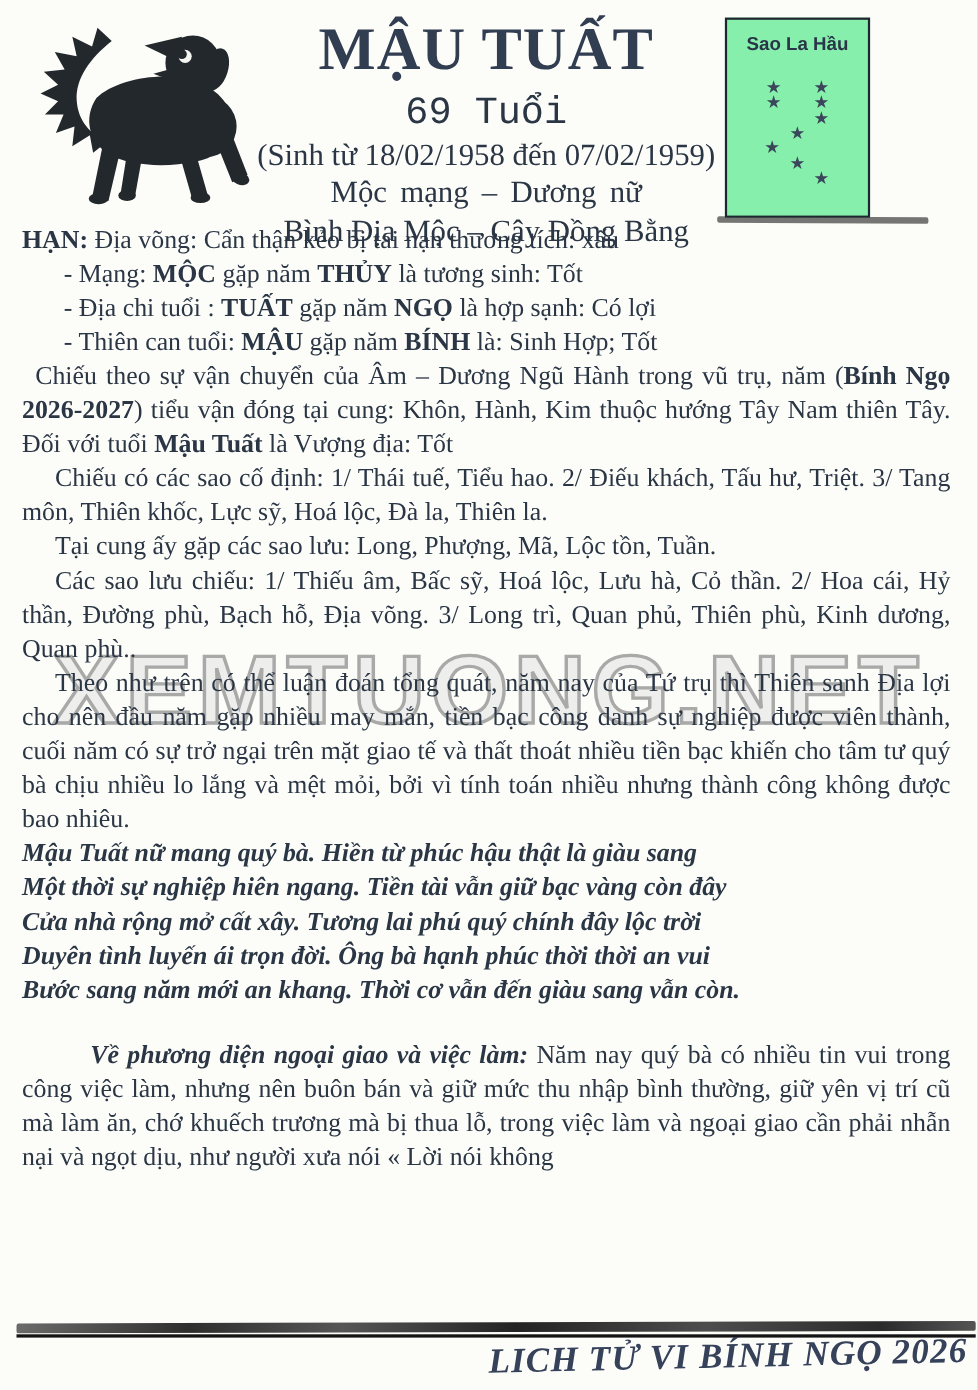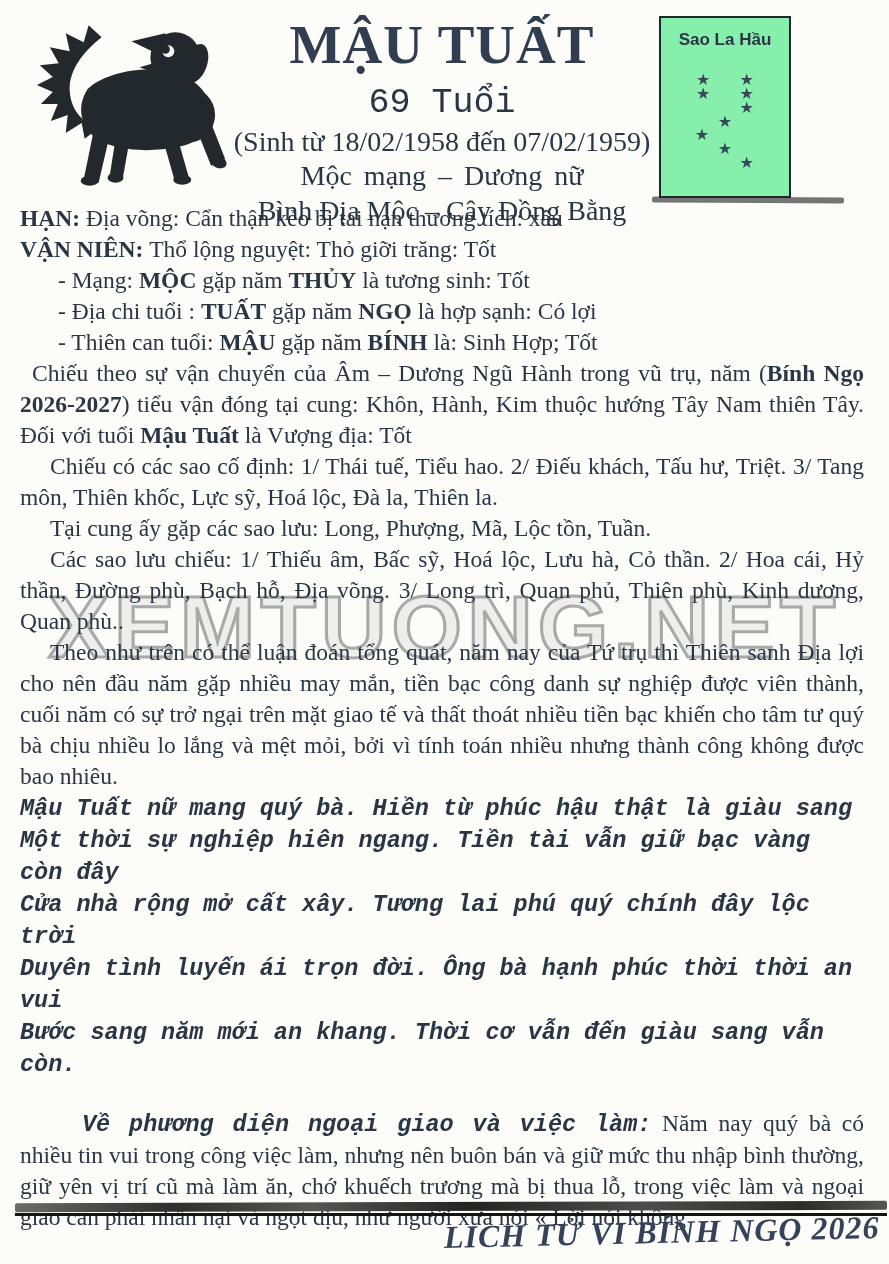--- a/index.html
+++ b/index.html
@@ -30,21 +30,21 @@
   .watermark{position:absolute; left:-12px; right:-12px; top:576px; z-index:1;
     text-align:center; white-space:nowrap; font-family:"Liberation Sans",sans-serif;
     font-weight:800; font-size:88px; letter-spacing:5px; color:#ededed;
     -webkit-text-stroke:3px #a2a2a2; transform:scaleX(1.03); opacity:.92;
     pointer-events:none; user-select:none;}
   
   .body-text{position:absolute; left:20px; top:203px; width:844px; z-index:2;
     font-size:23.5px; line-height:31px;}
   .body-text p{margin:0;}
   .b{font-weight:bold;}
-  .i{font-style:italic;font-family:Liberation Mono, monospace;}
+  .i{font-style:italic;}
   .p-label{text-align:left;}
   .p-dash{padding-left:38px;}
   .p-flush{text-indent:12px; text-align:justify;}
   .p-ind{text-indent:30px; text-align:justify;}
   .p-poem{margin-left:60px; font-weight:bold; font-style:italic;}
   .p-lead{text-indent:62px; text-align:justify; margin-top:28px !important;}
   
   .rule-smudge{position:absolute; left:15px; top:1202px; width:872px; height:9px; z-index:3;
     background:linear-gradient(90deg,#6b6b6b,#2e2e2e 18%,#565656 34%,#232323 52%,#4d4d4d 72%,#2b2b2b 90%,#555);
     border-radius:2px; transform:skewY(-.15deg);}
@@ -104,21 +104,20 @@
         <span class="star" style="left: 50%; top: 73%;">★</span>
         <span class="star" style="left: 67%; top: 81%;">★</span>
       </div>
   </div>
   <div class="box-smudge"></div>
 
   <div class="watermark">XEMTUONG.NET</div>
 
   <div class="body-text">
       <p class="p-label"><span class="b">HẠN: </span><span>Địa võng: Cẩn thận kẻo bị tai nạn thương tích: xấu</span></p>
-      <p class="p-label"><span class="b">VẬN NIÊN: </span><span>Thổ lộng nguyệt: Thỏ giỡi trăng: Tốt</span></p>
       <p class="p-dash"><span>- Mạng: </span><span class="b">MỘC</span><span> gặp năm </span><span class="b">THỦY</span><span> là tương sinh: Tốt</span></p>
       <p class="p-dash"><span>- Địa chi tuổi : </span><span class="b">TUẤT</span><span> gặp năm </span><span class="b">NGỌ</span><span> là hợp sạnh: Có lợi</span></p>
       <p class="p-dash"><span>- Thiên can tuổi: </span><span class="b">MẬU</span><span> gặp năm </span><span class="b">BÍNH</span><span> là: Sinh Hợp; Tốt</span></p>
       <p class="p-flush"><span>Chiếu theo sự vận chuyển của Âm – Dương Ngũ Hành trong vũ trụ, năm (</span><span class="b">Bính Ngọ 2026-2027</span><span>) tiểu vận đóng tại cung: Khôn, Hành, Kim  thuộc hướng Tây Nam thiên Tây. Đối với tuổi </span><span class="b">Mậu Tuất</span><span> là Vượng địa: Tốt</span></p>
       <p class="p-ind"><span>Chiếu có các sao cố định: 1/ Thái tuế, Tiểu hao. 2/ Điếu khách, Tấu hư, Triệt. 3/ Tang môn, Thiên khốc, Lực sỹ, Hoá lộc, Đà la, Thiên la.</span></p>
       <p class="p-ind"><span>Tại cung ấy gặp các sao lưu: Long, Phượng, Mã, Lộc tồn, Tuần.</span></p>
       <p class="p-ind"><span>Các sao lưu chiếu: 1/ Thiếu âm, Bấc sỹ, Hoá lộc, Lưu hà, Cỏ thần. 2/ Hoa cái, Hỷ thần, Đường phù, Bạch hỗ, Địa võng. 3/ Long trì, Quan phủ, Thiên phù, Kinh dương, Quan phù..</span></p>
       <p class="p-ind"><span>Theo như trên có thể luận đoán tổng quát, năm nay của Tứ trụ thì Thiên sanh Địa lợi cho nên đầu năm gặp nhiều may mắn, tiền bạc công danh sự nghiệp được viên thành, cuối năm có sự trở ngại trên mặt giao tế và thất thoát nhiều tiền bạc khiến cho tâm tư quý bà chịu nhiều lo lắng và mệt mỏi, bởi vì tính toán nhiều nhưng thành công không được bao nhiêu.</span></p>
       <p class="p-poem"><span class="b i">Mậu Tuất nữ mang quý bà. Hiền từ phúc hậu thật là giàu sang</span></p>
       <p class="p-poem"><span class="b i">Một thời sự nghiệp hiên ngang. Tiền tài vẫn giữ bạc vàng còn đây</span></p>

